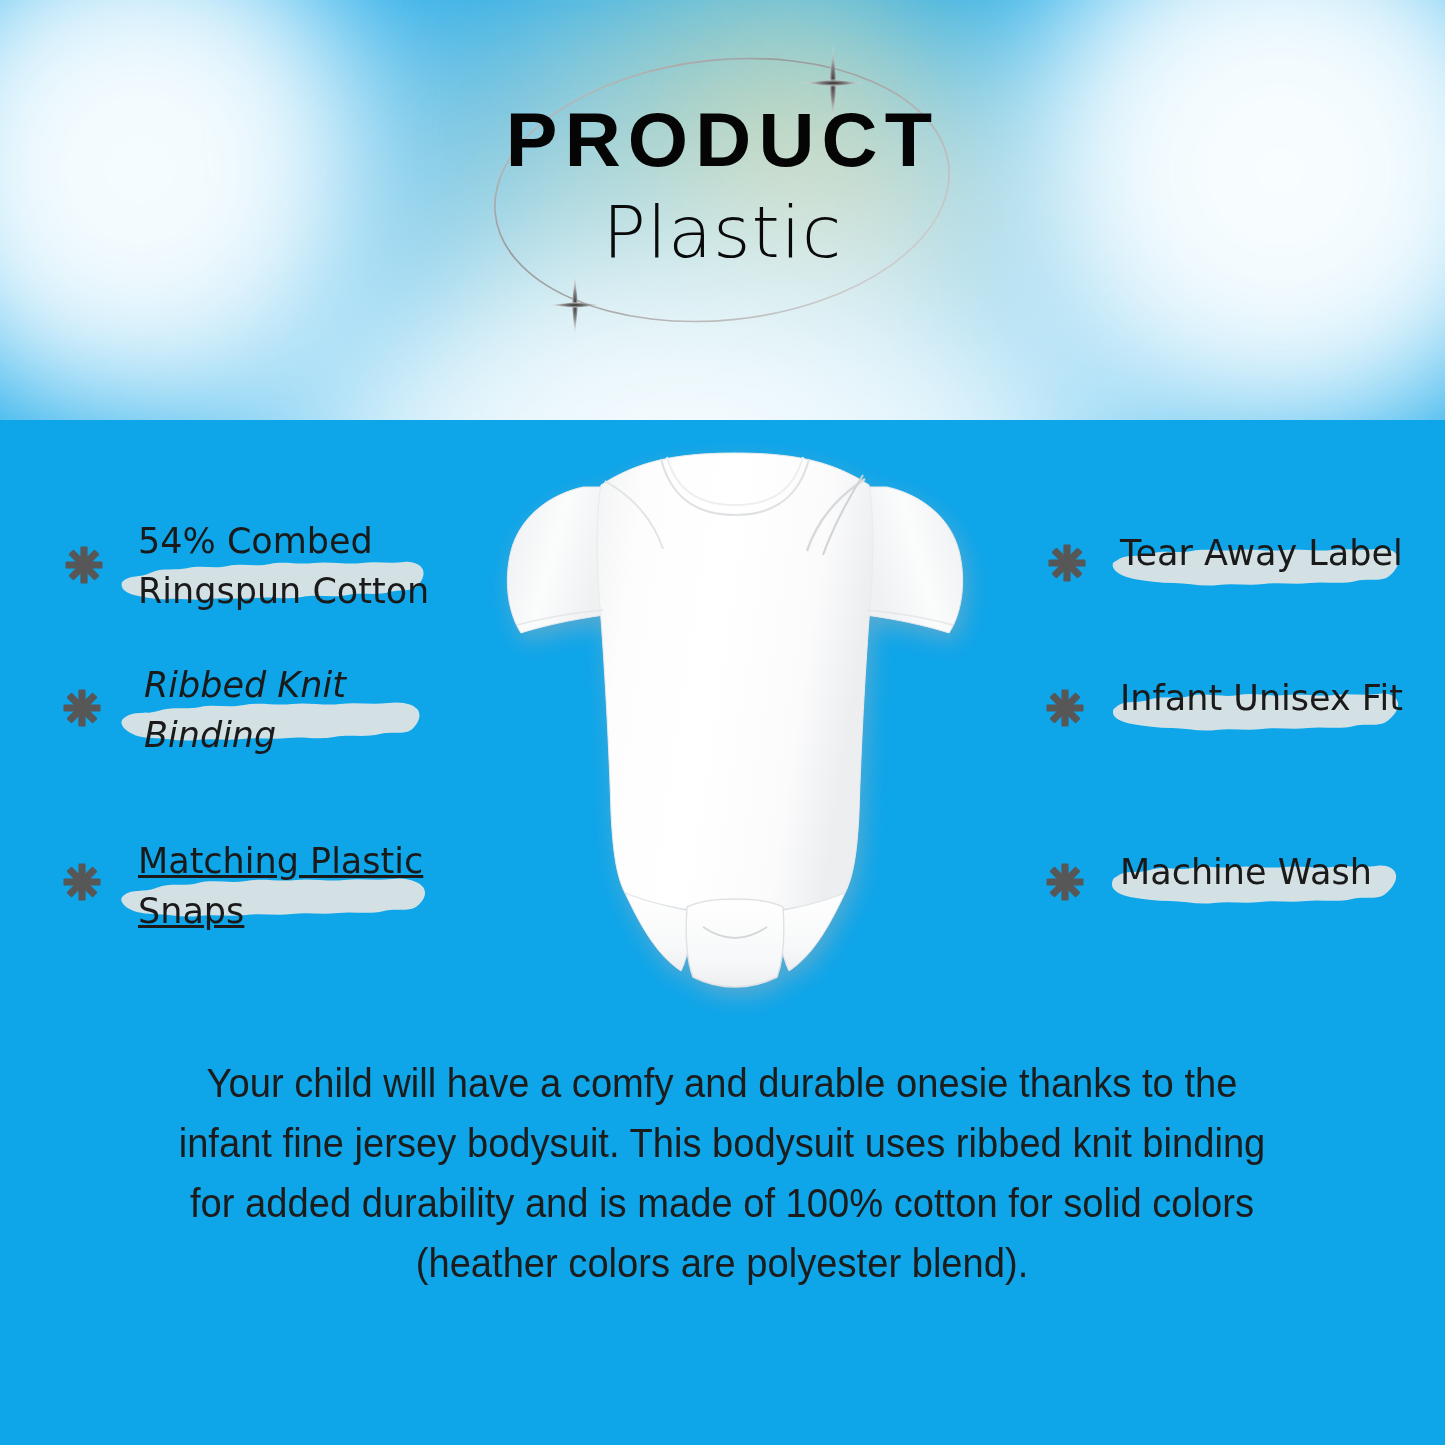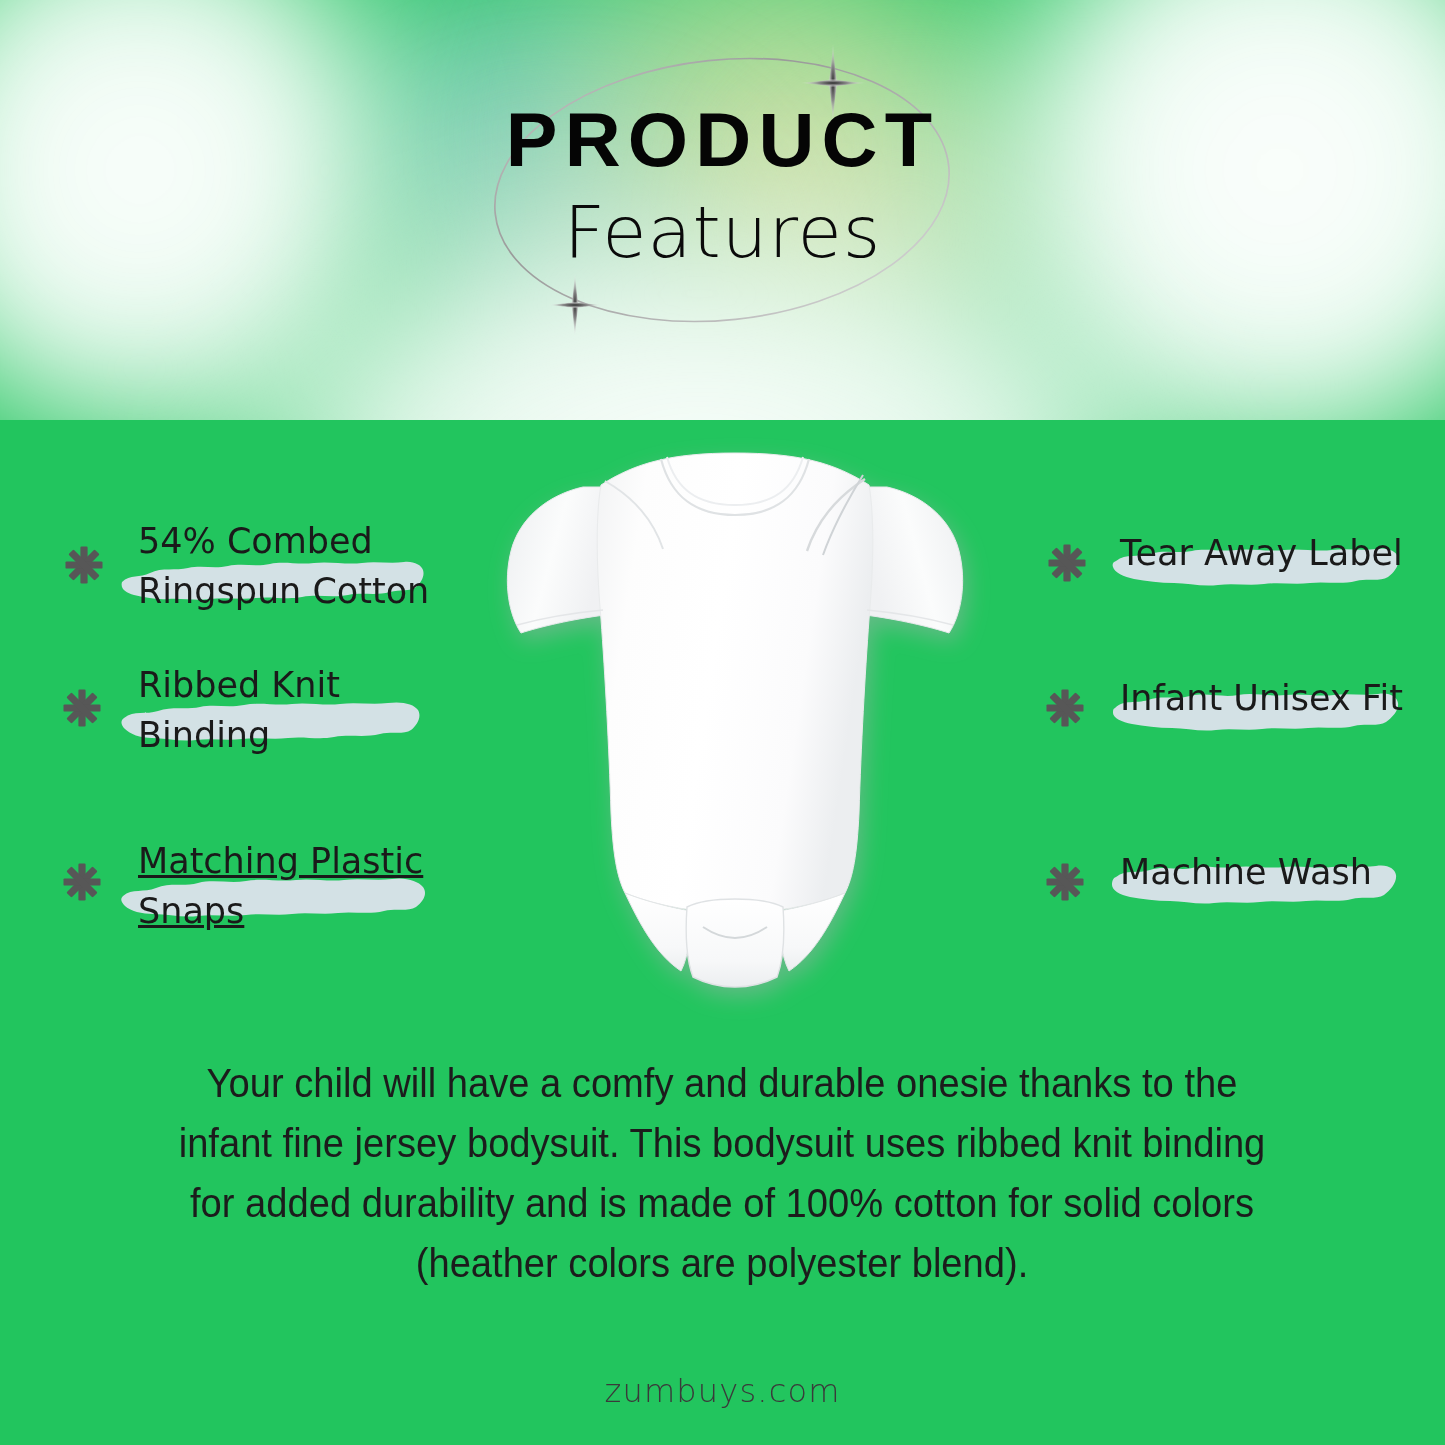--- a/index.html
+++ b/index.html
@@ -4,21 +4,21 @@
 <title>Product Features</title>
 <style>
   html,body{margin:0;padding:0;background:#fff;}
   body{
     font-family:"DejaVu Sans","Liberation Sans",sans-serif;
     -webkit-font-smoothing:antialiased;
   }
   .canvas{
     position:relative;
     width:1445px;height:1445px;
-    background:#22c55e;
+    background:#0ea5e9;
     overflow:hidden;
   }
 
   
   .grad-wrap{position:absolute;left:0;top:0;width:1445px;height:420px;overflow:hidden;pointer-events:none;}
   .blob{position:absolute;border-radius:50%;filter:blur(70px);}
   .blob-cyan{
     left:300px;top:-70px;width:430px;height:400px;
     background:radial-gradient(circle at 50% 50%, rgba(150,205,222,0.85) 0%, rgba(175,215,228,0.45) 45%, rgba(255,255,255,0) 72%);
   }
@@ -157,21 +157,21 @@
     </g>
 
     <g transform="translate(575,305)">
       <path d="M0,-33 C1.9,-10 2.2,-7.5 4.2,0 C2.2,7.5 1.9,10 0,33 C-1.9,10 -2.2,7.5 -4.2,0 C-2.2,-7.5 -1.9,-10 0,-33 Z" fill="url(#sparkGrad)"></path>
       <path d="M-28,0 C-8.5,1.8 -6.4,2 0,3.6 C6.4,2 8.5,1.8 28,0 C8.5,-1.8 6.4,-2 0,-3.6 C-6.4,-2 -8.5,-1.8 -28,0 Z" fill="url(#sparkGrad)"></path>
     </g>
   </svg>
 
   <div class="hdr">
     <div class="title-main">PRODUCT</div>
-    <div class="title-sub">Features</div>
+    <div class="title-sub">Plastic</div>
   </div>
 
   <div class="onesie-wrap">
     <svg class="onesie-svg" viewBox="0 0 560 610">
       <defs>
         <filter id="softShadow" x="-30%" y="-30%" width="160%" height="160%">
           <feDropShadow dx="4" dy="9" stdDeviation="11" flood-color="#aeb2b5" flood-opacity="0.45"></feDropShadow>
         </filter>
         <linearGradient id="bodyShade" x1="0" y1="0" x2="1" y2="0.25">
           <stop offset="0%" stop-color="#f2f3f4"></stop>
@@ -257,21 +257,21 @@
       <g fill="#575757">
         <rect x="16.4" y="1.5" width="7.2" height="37" rx="1.2"></rect>
         <rect x="16.4" y="1.5" width="7.2" height="37" rx="1.2" transform="rotate(45 20 20)"></rect>
         <rect x="16.4" y="1.5" width="7.2" height="37" rx="1.2" transform="rotate(90 20 20)"></rect>
         <rect x="16.4" y="1.5" width="7.2" height="37" rx="1.2" transform="rotate(135 20 20)"></rect>
       </g>
     </svg>
     <svg class="brush" style="left:118px;top:692px;width:304px;height:58px;" viewBox="0 0 304 58" preserveAspectRatio="none">
       <path fill="#d3e1e5" d="M6,26 C16,18 28,23 40,19 C54,14 68,18 82,15 C96,12 110,16 126,13 C142,10 158,14 174,12 C190,10 206,14 222,12 C238,10 254,13 270,11 C284,9 296,12 300,18 C304,25 299,33 293,38 C286,43 274,39 262,42 C246,46 232,42 216,45 C200,48 186,44 170,46 C154,48 140,45 124,47 C108,49 94,46 78,48 C62,50 48,46 34,46 C22,46 12,42 7,37 C3,33 2,29 6,26 Z"></path>
     </svg>
-    <div class="feat-text" style="left:138px;top:660px;width:330px;">Ribbed Knit
+    <div class="feat-text" style="left:144px;top:660px;width:330px;font-style:italic;">Ribbed Knit
 Binding</div>
   </div>
 
   <div class="feat" style="left:0;top:0;">
     <svg class="star" style="left:62px;top:862px;" viewBox="0 0 40 40">
       <g fill="#575757">
         <rect x="16.4" y="1.5" width="7.2" height="37" rx="1.2"></rect>
         <rect x="16.4" y="1.5" width="7.2" height="37" rx="1.2" transform="rotate(45 20 20)"></rect>
         <rect x="16.4" y="1.5" width="7.2" height="37" rx="1.2" transform="rotate(90 20 20)"></rect>
         <rect x="16.4" y="1.5" width="7.2" height="37" rx="1.2" transform="rotate(135 20 20)"></rect>
@@ -324,15 +324,14 @@
       </g>
     </svg>
     <svg class="brush" style="left:1110px;top:855px;width:288px;height:58px;" viewBox="0 0 288 58" preserveAspectRatio="none">
       <path fill="#d3e1e5" d="M6,22 C16,14 28,19 40,15 C54,10 68,16 82,13 C96,10 110,14 126,12 C142,10 158,14 174,12 C190,10 206,14 222,12 C236,10 252,13 266,11 C278,9 285,14 286,20 C287,27 281,35 274,40 C266,45 254,41 242,44 C226,48 212,44 196,46 C180,48 166,45 150,47 C134,49 120,46 104,48 C88,50 74,46 60,46 C46,46 32,44 20,42 C10,40 2,35 2,30 C2,26 3,23 6,22 Z"></path>
     </svg>
     <div class="feat-text right" style="left:1120px;top:847px;width:330px;">Machine Wash</div>
   </div>
 
   <div class="para">Your child will have a comfy and durable onesie thanks to the infant fine jersey bodysuit. This bodysuit uses ribbed knit binding for added durability and is made of 100% cotton for solid colors (heather colors are polyester blend).</div>
 
-  <div class="footer">zumbuys.com</div>
 
 </div>
 
 </body></html>

